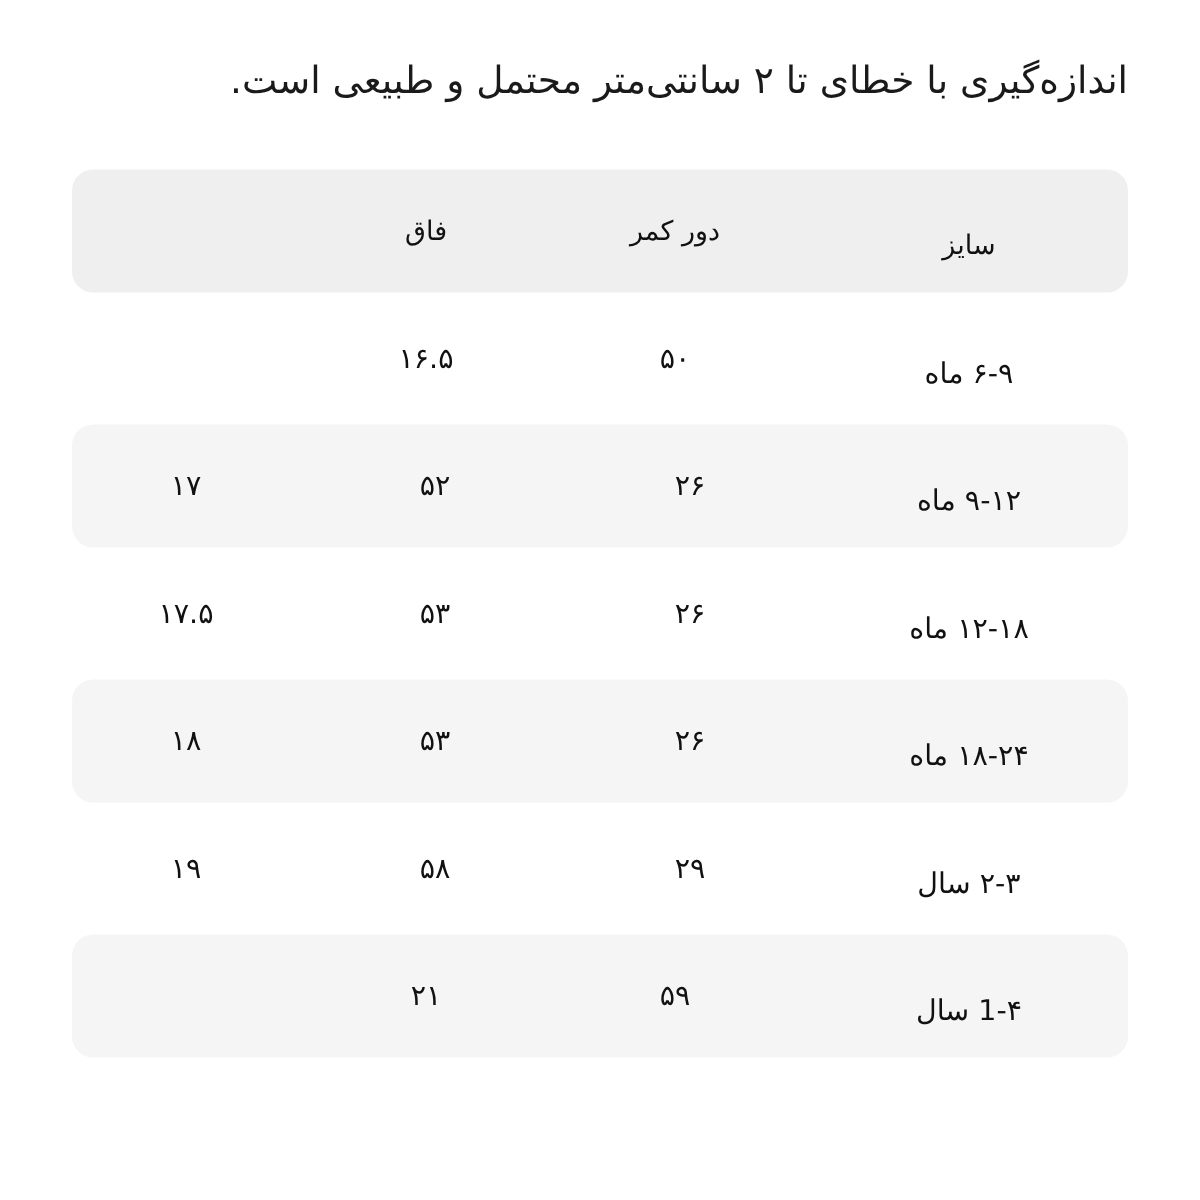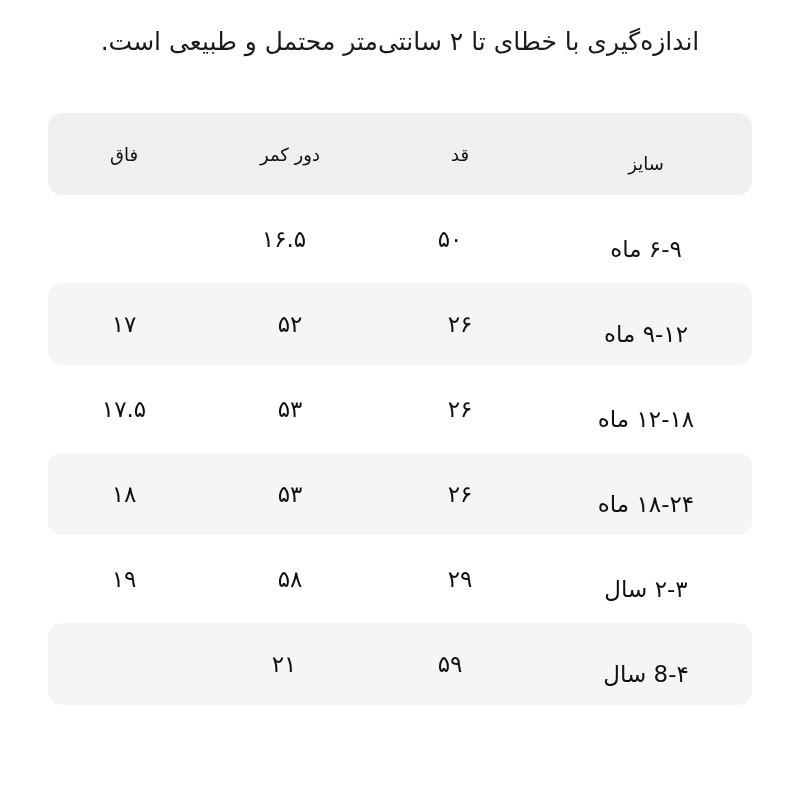--- a/index.html
+++ b/index.html
@@ -10,25 +10,25 @@
     body {
       width: 800px;
       height: 800px;
       position: relative;
       overflow: hidden;
       font-family: "DejaVu Sans", sans-serif;
       color: #111111;
     }
     .note {
       position: absolute;
-      top: 22px;
+      top: 34px;
       right: 48px;
       left: 48px;
       direction: rtl;
-      text-align: center;
+      text-align: right;
       font-size: 25px;
       line-height: 40px;
       color: #1a1a1a;
       white-space: nowrap;
     }
     .table {
       position: absolute;
       top: 113px;
       left: 48px;
       width: 704px;
@@ -48,41 +48,40 @@
       margin-bottom: 3px;
     }
     .row.shaded {
       background: #f5f5f5;
     }
     .row.plain {
       background: #ffffff;
     }
     .cell {
       text-align: center;
-      font-size: 23px;
+      font-size: 19px;
       color: #111111;
       white-space: nowrap;
     }
     .c-size { width: 212px; padding-right: 0; margin-top: 19px; }
     .c-height { width: 160px; }
     .c-waist { width: 180px; }
     .c-rise { width: 152px; }
     .header .cell {
       font-size: 18px;
     }
   </style>
 </head>
 <body>
 
 <div class="note">اندازه‌گیری با خطای تا ۲ سانتی‌متر محتمل و طبیعی است.</div>
 
 <div class="table">
   <div class="row header">
     <div class="cell c-size">سایز</div>
-    <div class="cell c-height">قد</div>
     <div class="cell c-waist">دور کمر</div>
     <div class="cell c-rise">فاق</div>
   </div>
 
   <div class="row plain">
     <div class="cell c-size">۶-۹ ماه</div>
     <div class="cell c-waist">۵۰</div>
     <div class="cell c-rise">۱۶.۵</div>
   </div>
 
@@ -108,17 +107,17 @@
   </div>
 
   <div class="row plain">
     <div class="cell c-size">۲-۳ سال</div>
     <div class="cell c-height">۲۹</div>
     <div class="cell c-waist">۵۸</div>
     <div class="cell c-rise">۱۹</div>
   </div>
 
   <div class="row shaded">
-    <div class="cell c-size">8-۴ سال</div>
+    <div class="cell c-size">1-۴ سال</div>
     <div class="cell c-waist">۵۹</div>
     <div class="cell c-rise">۲۱</div>
   </div>
 </div>
 
 </body></html>

